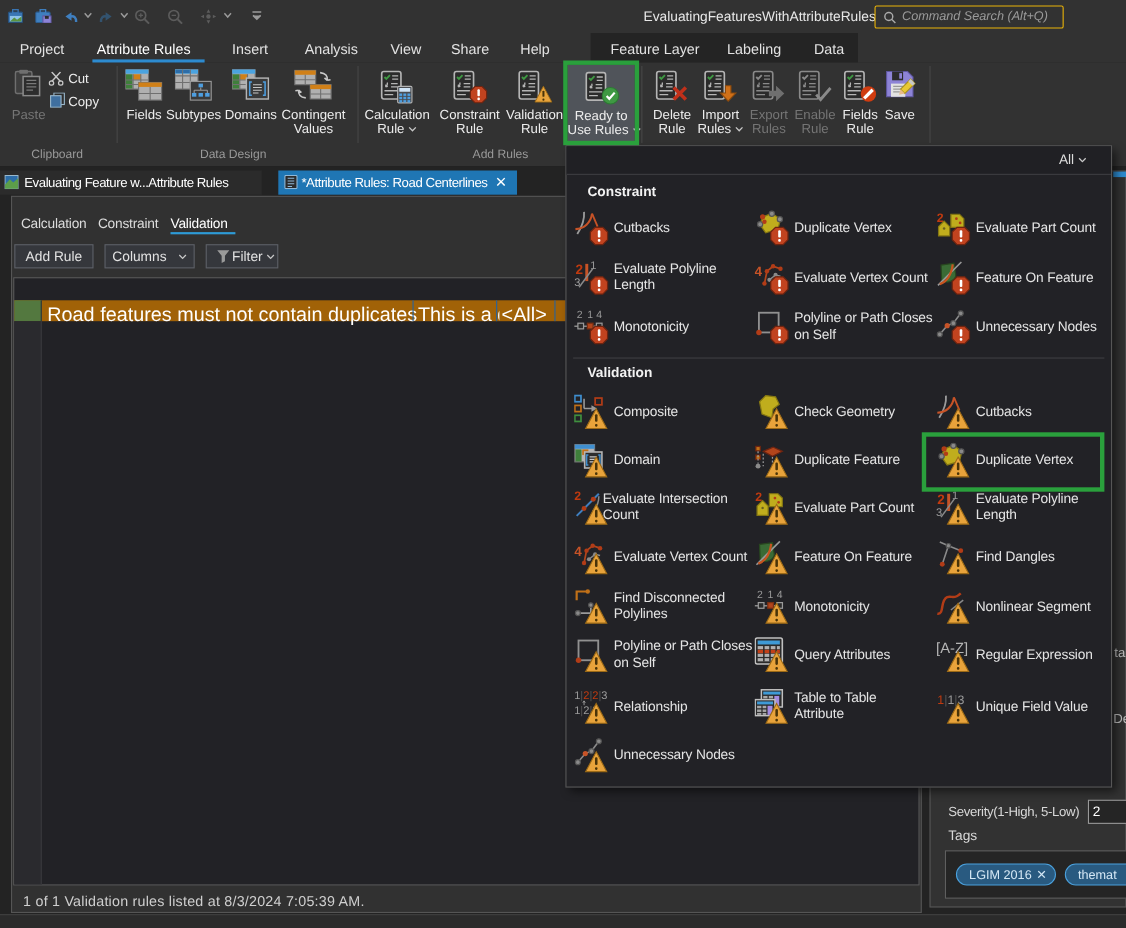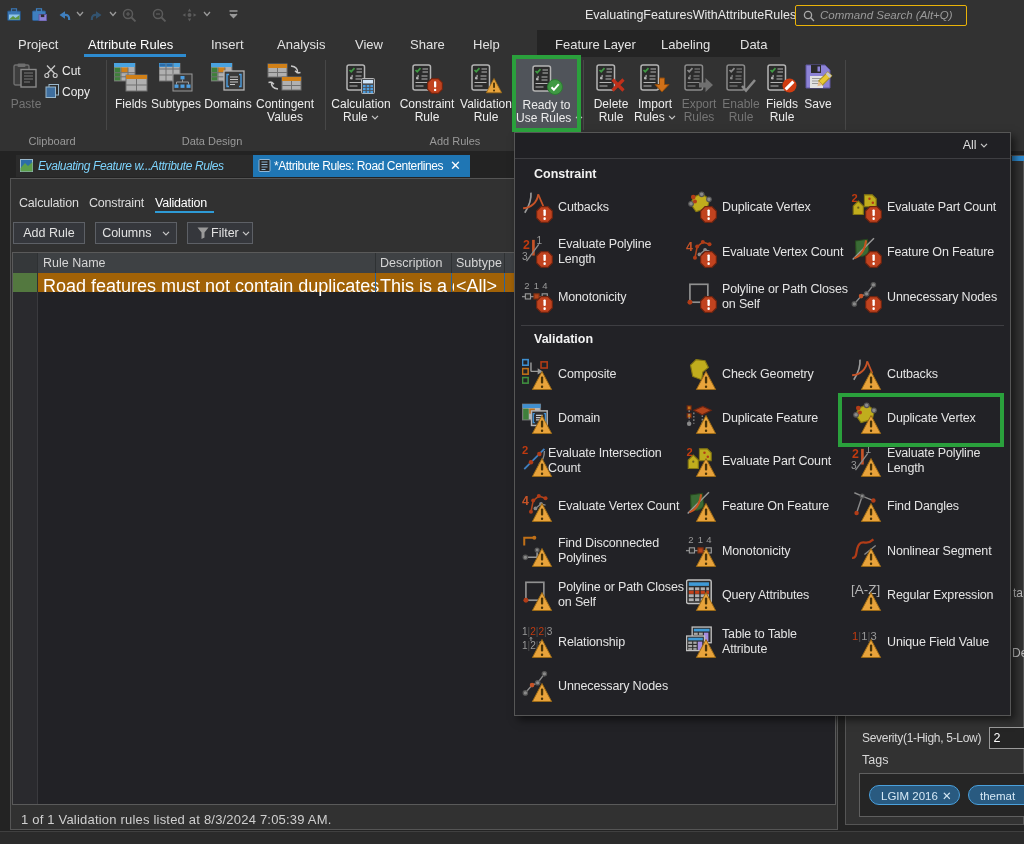--- a/index.html
+++ b/index.html
@@ -17,21 +17,21 @@
   .rsep{position:absolute;top:3px;width:1px;height:70px;background:#474747;}
   .rlabel{position:absolute;top:78px;font-size:11px;color:#999;width:130px;text-align:center;}
   .bigbtn{position:absolute;top:1px;width:70px;height:74px;text-align:center;}
   .bigbtn .ic{position:absolute;left:50%;transform:translateX(-50%);top:5px;}
   .bigbtn .t1{position:absolute;left:0;top:39px;width:100%;font-size:12px;color:#ededed;white-space:nowrap;}
   .bigbtn .t2{position:absolute;left:0;top:52px;width:100%;font-size:12px;color:#ededed;white-space:nowrap;}
   .dis{color:#757575 !important;}
   #content{left:0;top:151px;width:1024px;height:680px;background:#232323;}
   #bottomstrip{left:0;top:831px;width:1024px;height:13px;background:#2b2b2b;border-top:1px solid #404040;}
   .doctab{position:absolute;height:22px;font-size:12px;letter-spacing:-0.4px;}
-  #dtab1{left:16px;width:238px;background:#2b2b2b;color:#7dd3fc;font-style:italic;}
+  #dtab1{left:0;width:238px;background:#2b2b2b;color:#ffffff;}
   #dtab2{left:253px;width:217px;background:#1f76b4;color:#fff;}
   .doctab .tx{position:absolute;top:4px;}
   #lpane{left:10px;top:27px;width:828px;height:652px;background:#313131;border:1px solid #555;box-sizing:border-box;}
   .ptab{position:absolute;top:17px;font-size:12.5px;letter-spacing:-0.2px;color:#dcdcdc;}
   #valunder{left:144px;top:32px;width:59px;height:2px;background:#2e9bd6;}
   .pbtn{position:absolute;top:43px;height:22px;background:#35373c;border:1px solid #5d6066;box-sizing:border-box;font-size:12.5px;color:#e2e2e2;text-align:center;line-height:20px;}
   #tablebox{left:1px;top:73px;width:824px;height:553px;background:#222226;border:1px solid #5a5a5a;box-sizing:border-box;}
   #thead{position:absolute;left:0;top:0;width:822px;height:20px;background:#3e4144;color:#d6d6d6;font-size:12.5px;}
   #trow{position:absolute;left:0;top:20px;width:822px;height:19px;background:#a16207;color:#fff;font-size:18px;}
   .hsep{position:absolute;top:0;width:1px;height:20px;background:#2e3133;}
@@ -497,30 +497,20 @@
         <span style="position:absolute;left:9px;top:4px;">
           <svg style="" width="12" height="12" viewBox="0 0 12 12">
             <path d="M0.5 0.5 h11 L7.5 5.5 v5 l-3 1.5 v-6.5 Z" fill="#9a9a9a"></path>
           </svg>
         </span>
         <span style="position:absolute;left:23px;top:0px;">Filter&nbsp;<svg width="8" height="5" viewBox="0 0 8 5" style="display:inline-block;vertical-align:1px;">
             <path d="M1 0.8 L4 3.9 L7 0.8" stroke="#c8c8c8" stroke-width="1.2" fill="none"></path>
           </svg></span>
       </div>
     <div class="abs" id="tablebox">
-      <div id="thead">
-          <span class="abs" style="left:0;top:0;width:24px;height:20px;background:#35383a;"></span>
-          <span class="htx" style="left:30px;">Rule Name</span>
-          <span class="htx" style="left:367px;">Description</span>
-          <span class="htx" style="left:443px;">Subtype</span>
-          <span class="hsep" style="left: 24px;"></span>
-          <span class="hsep" style="left: 362px;"></span>
-          <span class="hsep" style="left: 438px;"></span>
-          <span class="hsep" style="left: 491px;"></span>
-        </div>
       <div id="trow">
           <span class="abs" style="left:0;top:0;width:24px;height:19px;background:#53783f;border-right:1px solid #2e3133;"></span>
           <span class="rtx" style="left:30px;">Road features must not contain duplicates</span>
           <span class="rtx" style="left:367px;width:74px;overflow:hidden;display:inline-block;white-space:nowrap;">This is a duplic</span>
           <span class="rtx" style="left:443px;">&lt;All&gt;</span>
           <span class="abs" style="left:362px;top:0;width:1px;height:19px;background:#2563a0;"></span>
           <span class="abs" style="left:438px;top:0;width:1px;height:19px;background:#2563a0;"></span>
           <span class="abs" style="left:491px;top:0;width:1px;height:19px;background:#2563a0;"></span>
         </div>
     <div class="abs" style="left: 0px; top: 39px; width: 24px; height: 512px; background: rgb(42, 42, 46); border-right: 1px solid rgb(58, 58, 62);"></div>

